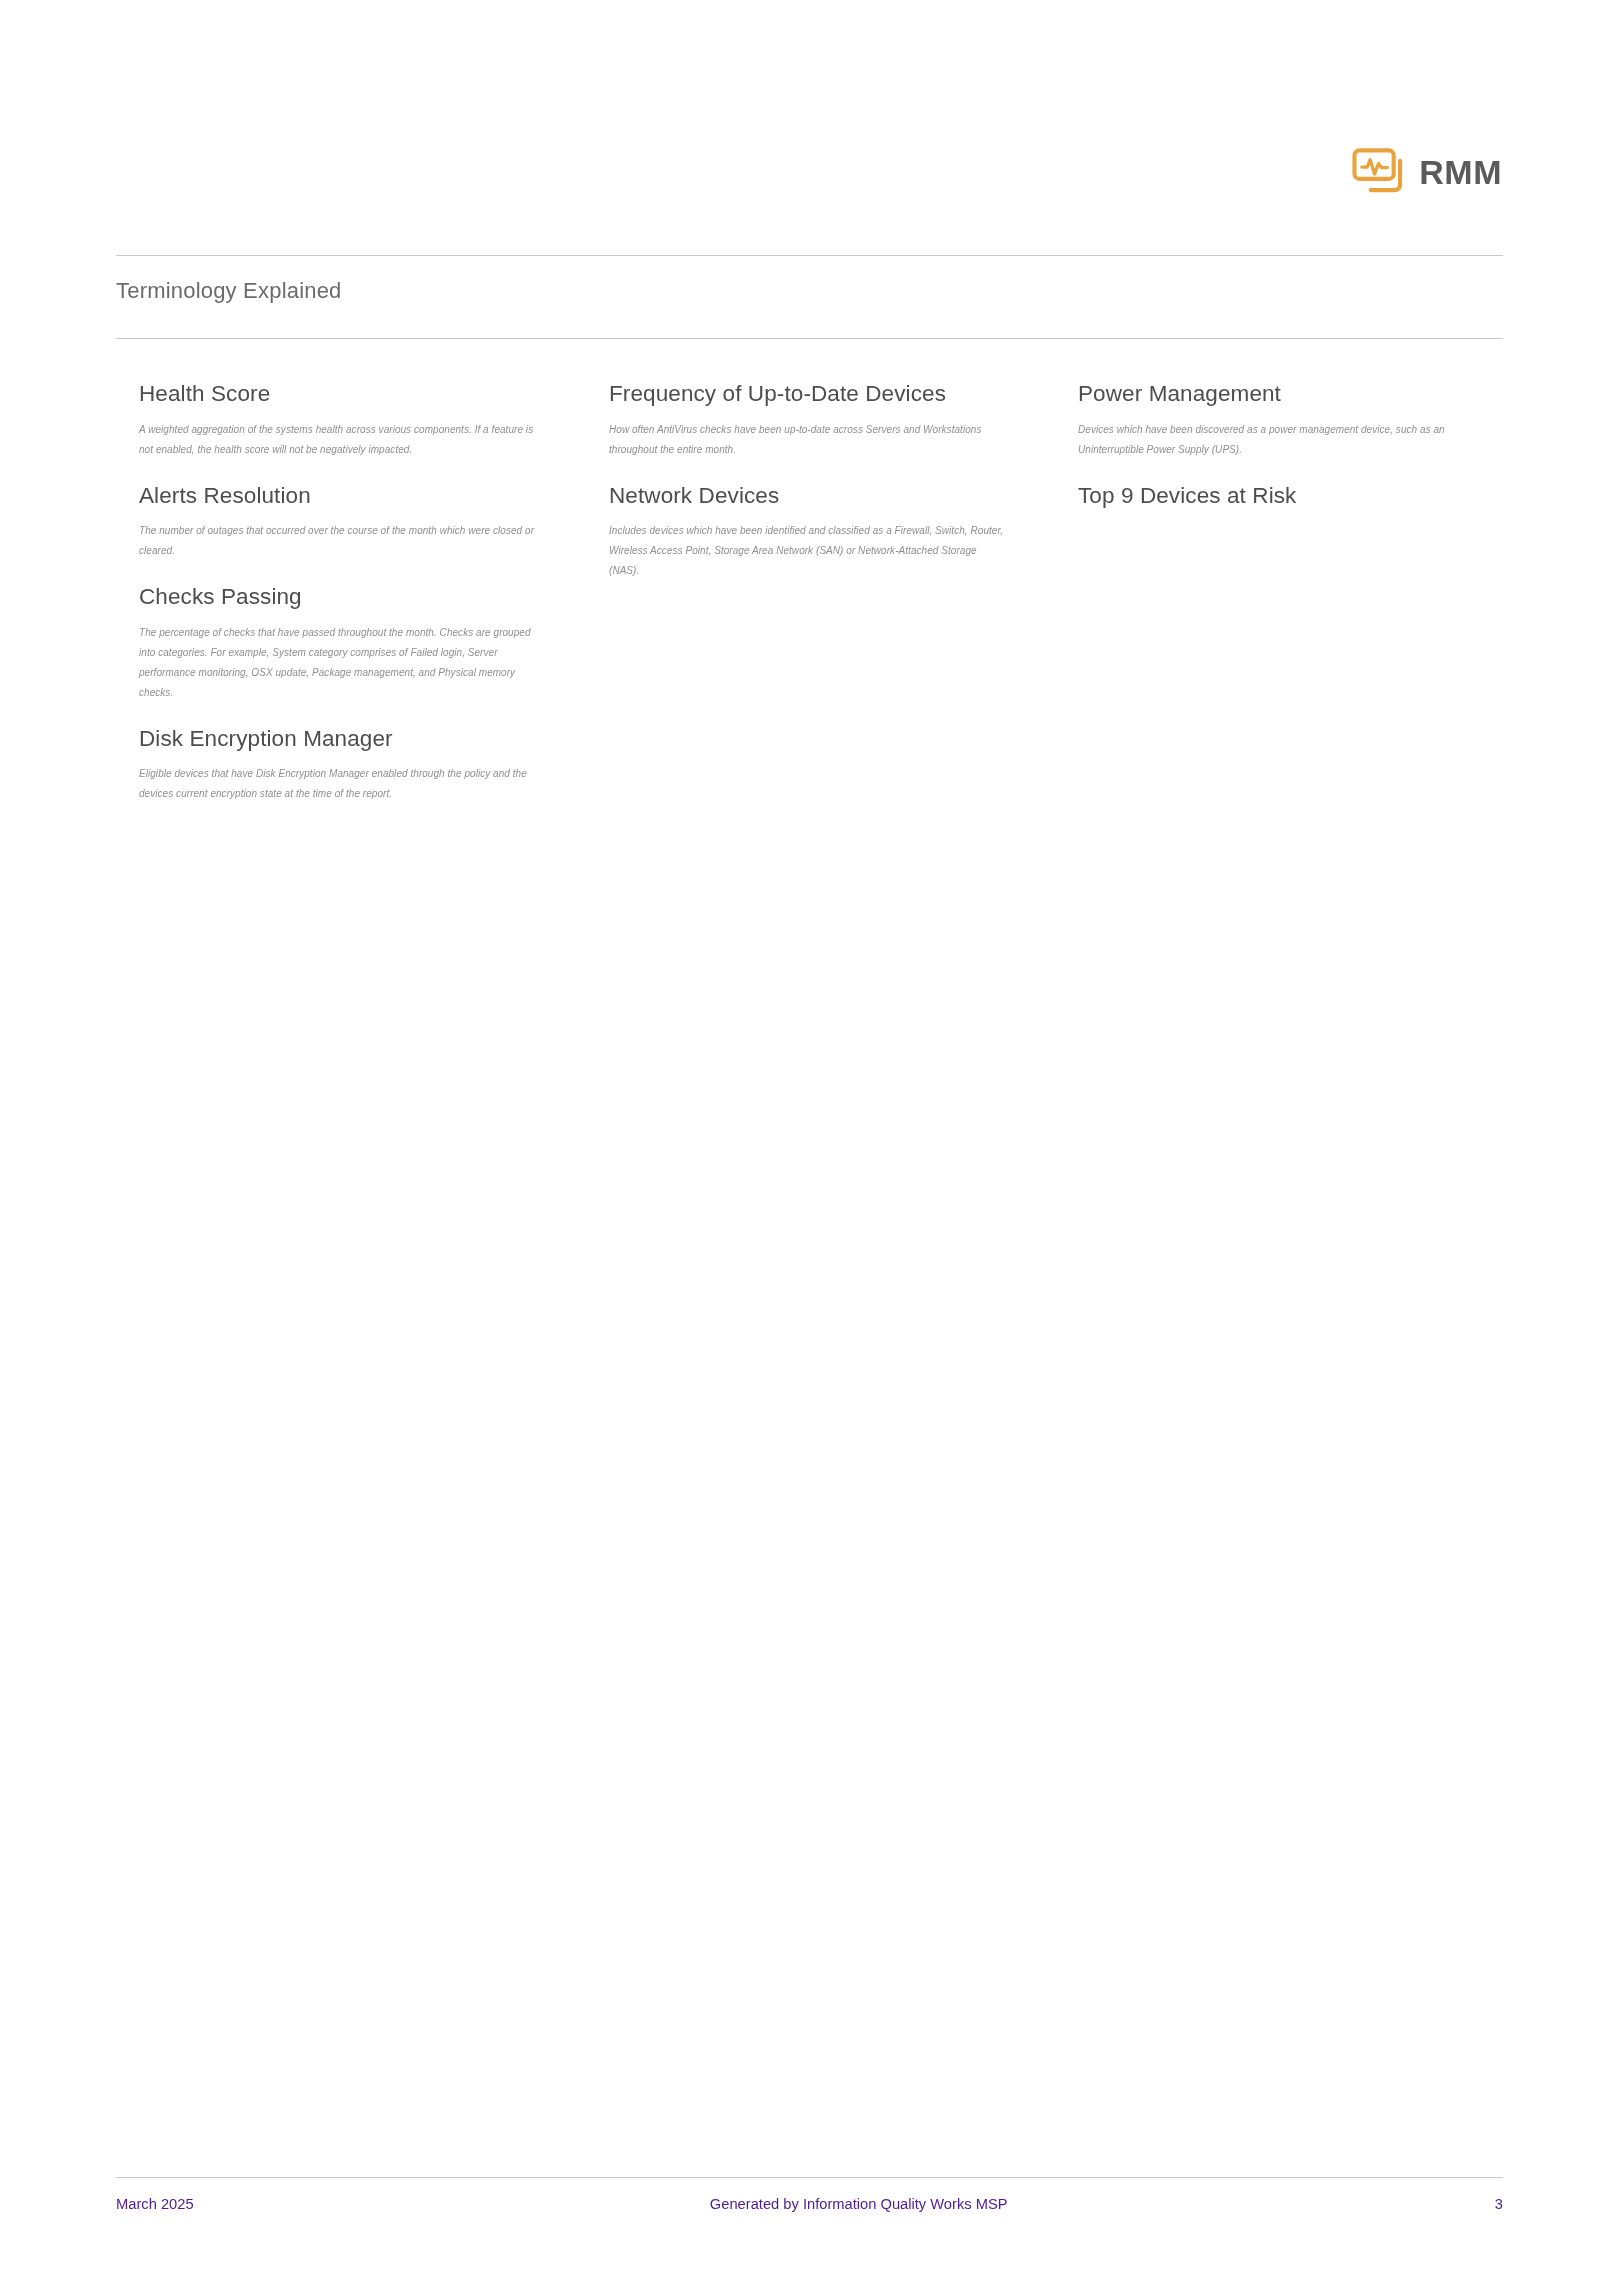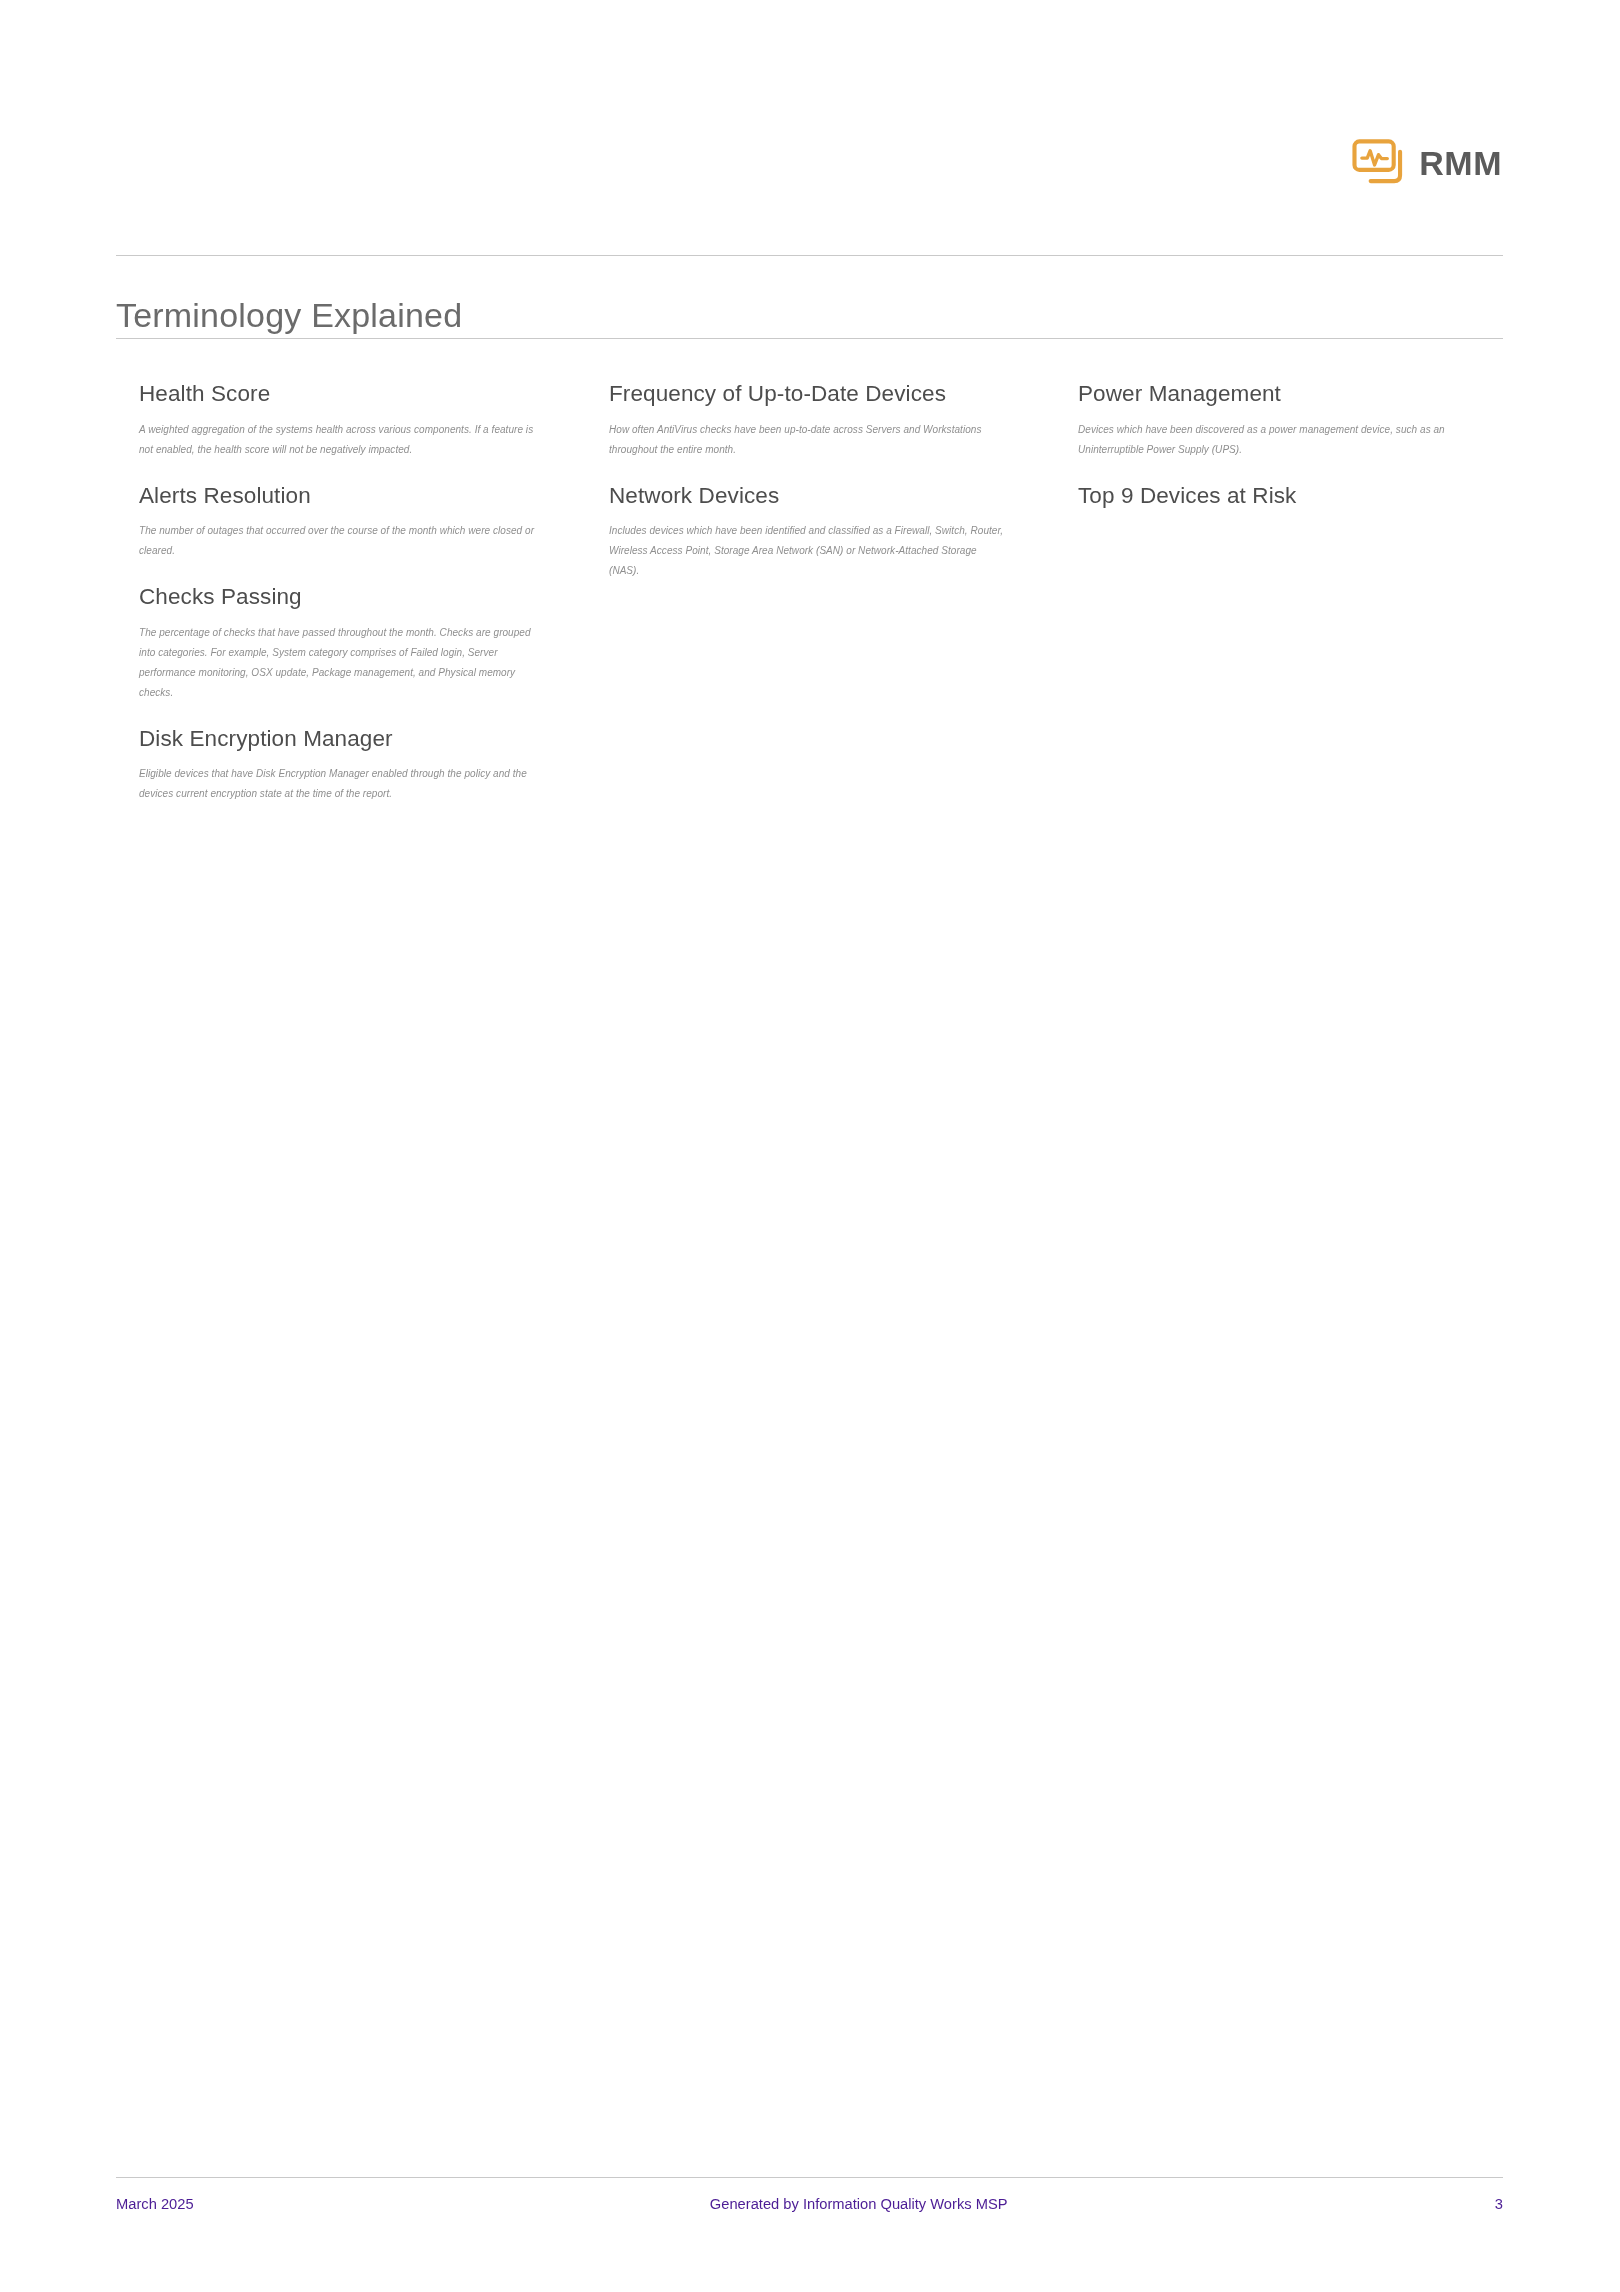--- a/index.html
+++ b/index.html
@@ -17,21 +17,21 @@
     width: 1620px;
     height: 2293px;
     background: #ffffff;
     overflow: hidden;
     box-sizing: border-box;
   }
 
   
   .logo-block {
     position: absolute;
-    top: 135px;
+    top: 144px;
     right: 118px;
     display: flex;
     align-items: center;
     gap: 13.7px;
     height: 55px;
   }
   .logo-mark {
     width: 55px;
     height: 49px;
     display: block;
@@ -53,23 +53,23 @@
     height: 1px;
     background: #c9c9c9;
   }
   .rule-top    { top: 255px; }
   .rule-bottom { top: 338px; }
   .rule-footer { top: 2177px; }
 
   .page-title {
     position: absolute;
     left: 116px;
-    top: 296px;
-    font-family: "Liberation Sans", sans-serif;
-    font-size: 34px;
+    top: 278px;
+    font-family: "Liberation Sans", sans-serif;
+    font-size: 22px;
     font-weight: 400;
     color: #6b6b6b;
     letter-spacing: 0.2px;
     white-space: nowrap;
   }
 
   
   .columns {
     position: absolute;
     top: 380px;

